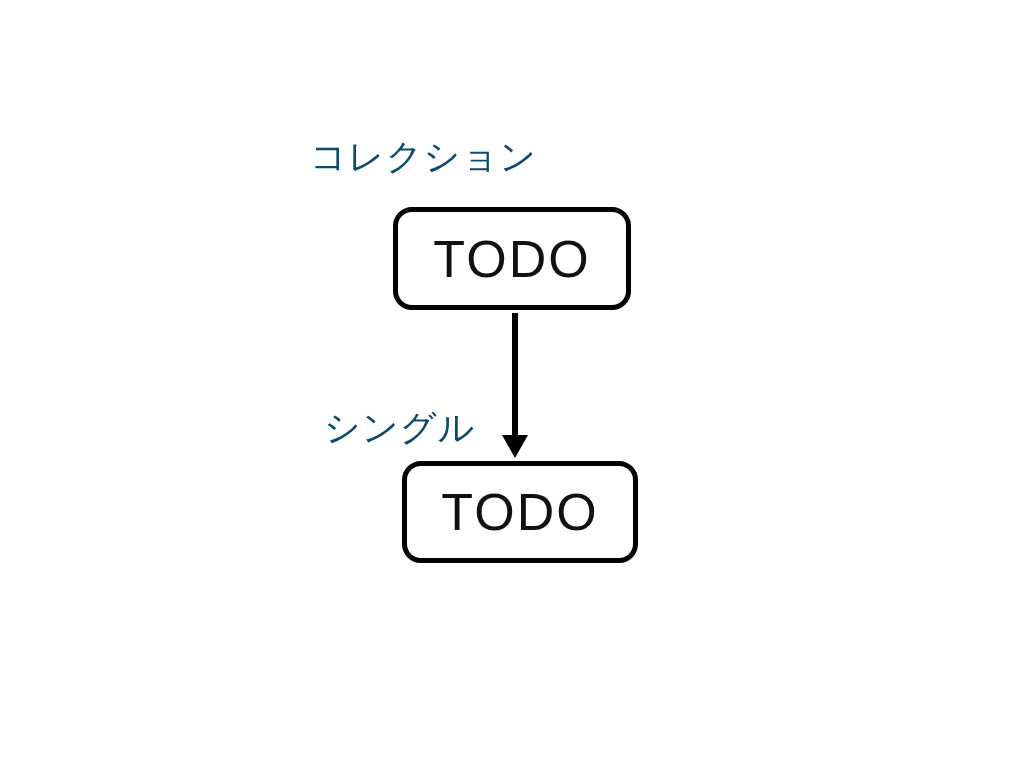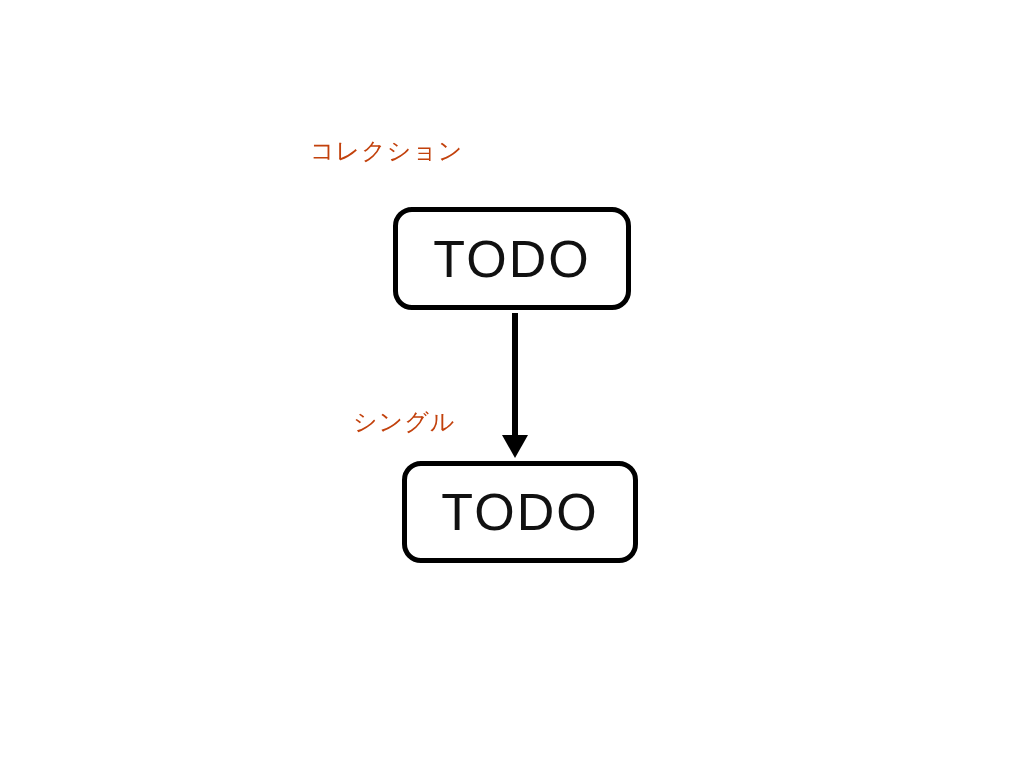--- a/index.html
+++ b/index.html
@@ -14,34 +14,34 @@
   }
   .stage {
     position: relative;
     width: 1024px;
     height: 768px;
     background: #ffffff;
     overflow: hidden;
   }
   .jp-label {
     position: absolute;
-    color: #c2410c;
-    font-size: 24px;
+    color: #0c4a6e;
+    font-size: 36px;
     font-weight: 400;
     letter-spacing: 1px;
     white-space: nowrap;
     line-height: 1.1;
     font-family: Liberation Serif, serif;
   }
   #label-collection {
     left: 310px;
     top: 138px;
   }
   #label-single {
-    left: 353px;
+    left: 324px;
     top: 409px;
   }
   .node {
     position: absolute;
     background: #ffffff;
     border: 5px solid #000000;
     border-radius: 19px;
     box-sizing: border-box;
     display: flex;
     align-items: center;

